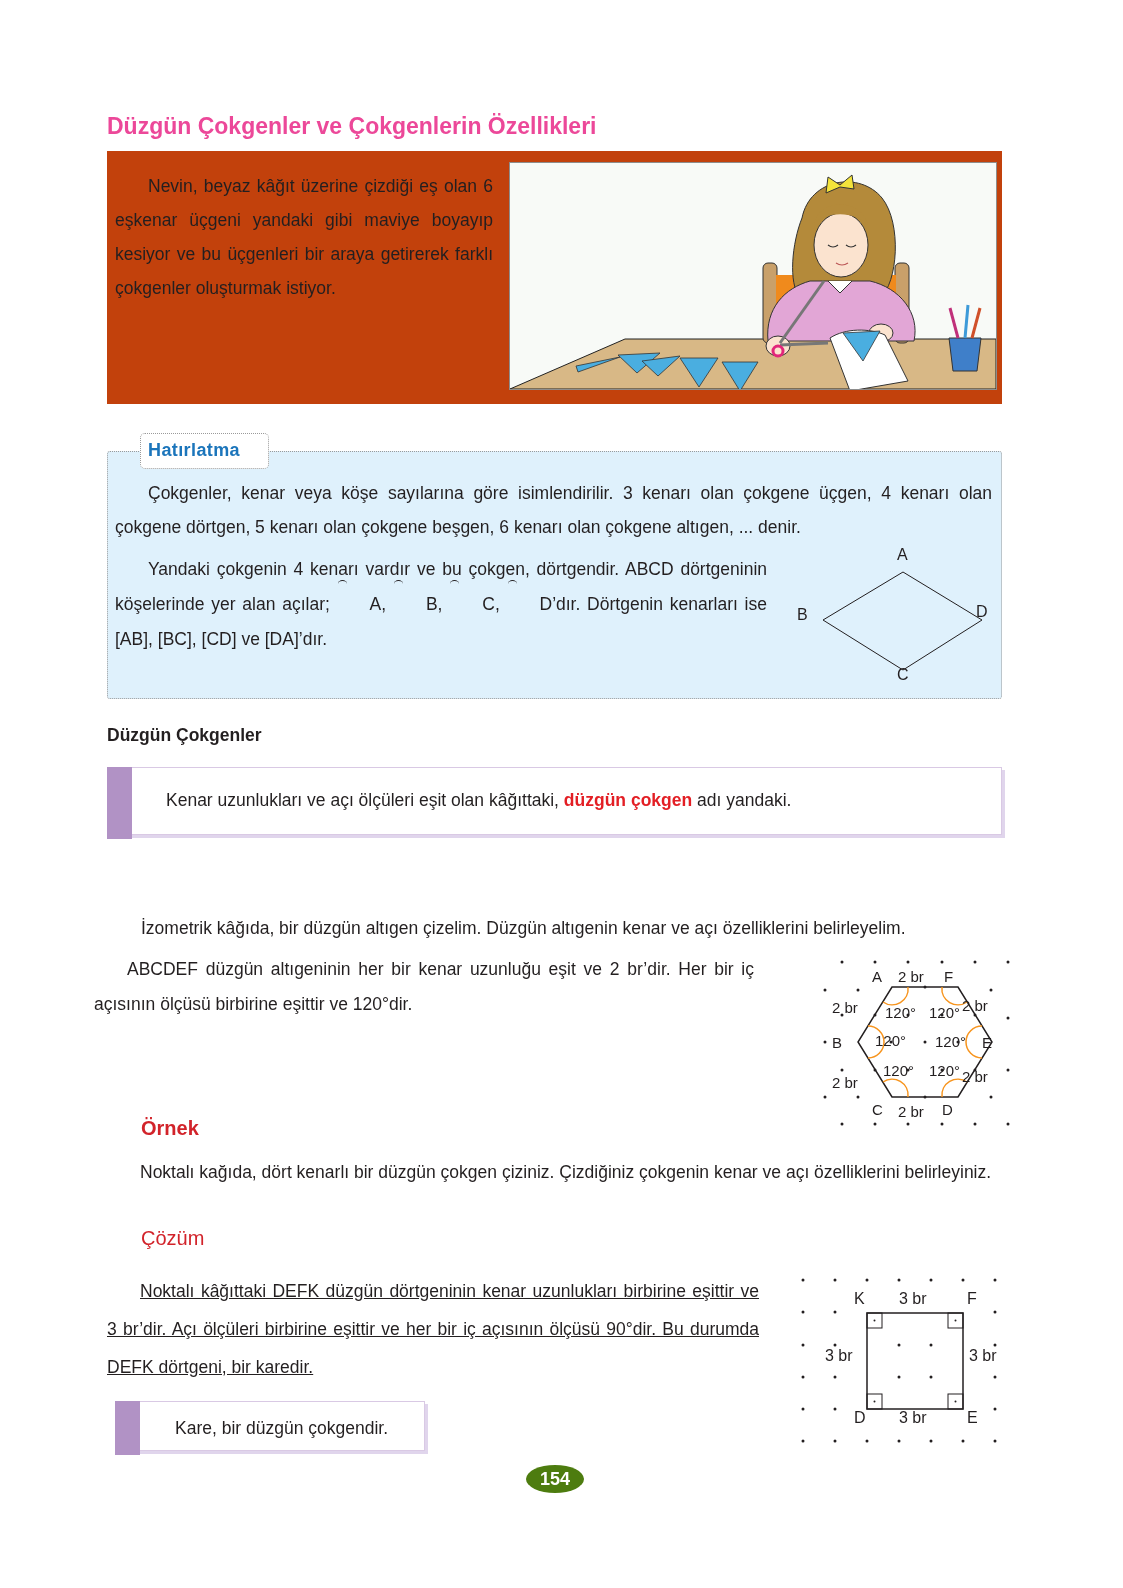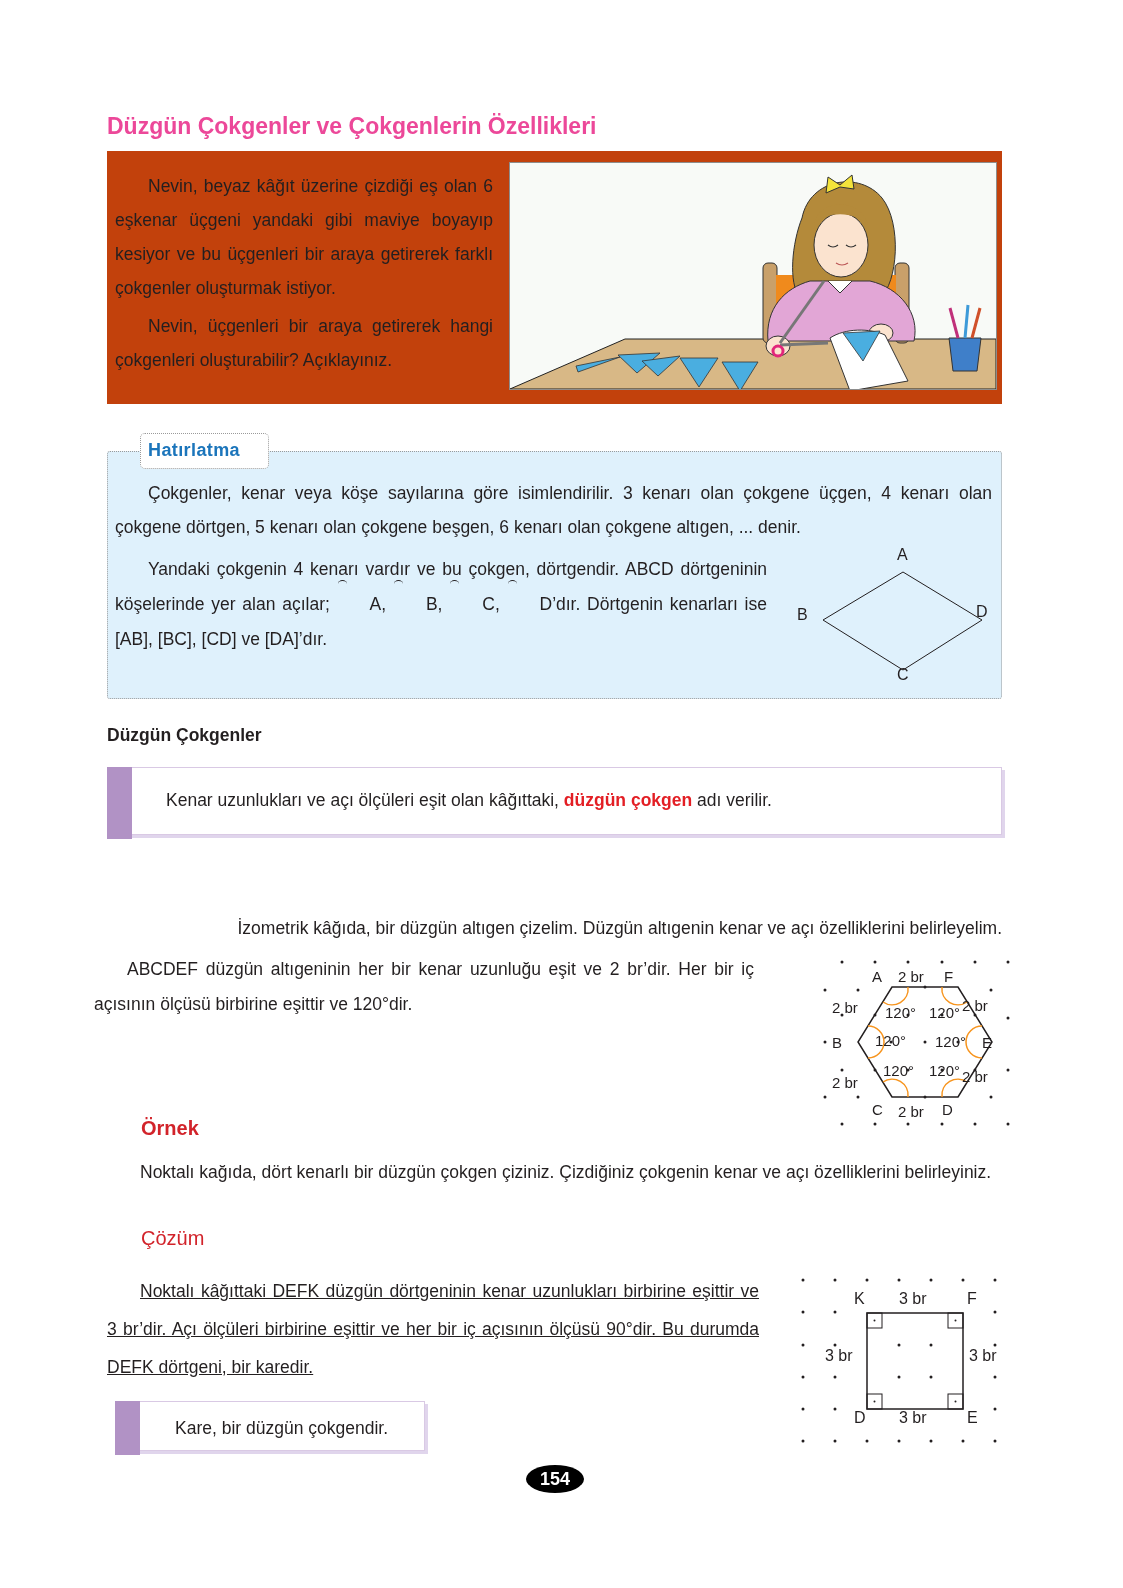--- a/index.html
+++ b/index.html
@@ -1,18 +1,18 @@
 <!DOCTYPE html>
 <html><head>
 <meta charset="utf-8">
 <style>
   html, body { margin: 0; padding: 0; background: #ffffff; }
   body { width: 1123px; height: 1588px; position: relative; font-family: "Liberation Sans", sans-serif; color: #231f20; overflow: hidden; }
   .abs { position: absolute; }
-  .txt { font-size: 17.5px; line-height: 34px; color: #231f20; text-align: right; }
+  .txt { font-size: 17.5px; line-height: 34px; color: #231f20; }
   .just { text-align: justify; text-align-last: justify; }
   .nolast { text-align-last: left; }
   .indent { text-indent: 33px; }
 
   #page-title { left: 107px; top: 113px; font-size: 23px; font-weight: bold; color: #ec4899; }
 
   #intro-box { left: 107px; top: 151px; width: 895px; height: 253px; background: #c2410c; }
   #intro-text { left: 8px; top: 18px; width: 378px; }
   #intro-illus { left: 402px; top: 11px; width: 486px; height: 226px; background: #f8faf7; border: 1px solid #8d8d8d; overflow: hidden; }
 
@@ -36,36 +36,35 @@
 
   #example-title { left: 141px; top: 1117px; font-size: 20px; font-weight: bold; color: #d2232a; }
   #example-p { left: 107px; top: 1156px; width: 895px; }
   #solution-title { left: 141px; top: 1227px; font-size: 20px; color: #d2232a; }
   #solution-p { left: 107px; top: 1272px; width: 652px; text-decoration: underline; }
 
   #def2 { left: 115px; top: 1401px; width: 308px; height: 48px; }
   #def2-bar { left: 115px; top: 1401px; width: 25px; height: 54px; }
   #def2-text { left: 175px; top: 1412px; font-size: 17.5px; line-height: 32px; }
 
-  #page-number { left: 526px; top: 1465px; width: 58px; height: 28px; border-radius: 50%; background: #000000; color: #ffffff; font-weight: bold; font-size: 18px; text-align: center; line-height: 28px; }
+  #page-number { left: 526px; top: 1465px; width: 58px; height: 28px; border-radius: 50%; background: #4d7c0f; color: #ffffff; font-weight: bold; font-size: 18px; text-align: center; line-height: 28px; }
 
   .hat { display: inline-block; position: relative; }
   .hat::before { content: ""; position: absolute; left: 1px; top: -7px; width: 9px; height: 7px; border-top: 1.3px solid #231f20; border-radius: 50% 50% 0 0; }
 
   svg text { font-family: "Liberation Sans", sans-serif; fill: #231f20; }
 </style>
 </head>
 <body>
 
 <div id="page-title" class="abs">Düzgün Çokgenler ve Çokgenlerin Özellikleri</div>
 
 <div id="intro-box" class="abs">
   <div id="intro-text" class="abs">
     <div class="txt just nolast indent" style="text-align-last:left;">Nevin, beyaz kâğıt üzerine çizdiği eş olan 6 eşkenar üçgeni yandaki gibi maviye boyayıp kesiyor ve bu üçgenleri bir araya getirerek farklı çokgenler oluşturmak istiyor.</div>
-    <div class="txt just nolast indent" style="margin-top:4px;">Nevin, üçgenleri bir araya getirerek hangi çokgenleri oluşturabilir? Açıklayınız.</div>
   </div>
   <div id="intro-illus" class="abs">
     <svg width="486" height="226" viewBox="0 0 486 226">
 
       <polygon points="115,176 486,176 486,226 0,226" fill="#d8b886" stroke="#222" stroke-width="1"></polygon>
 
       <rect x="253" y="100" width="14" height="80" rx="5" fill="#c9a06a" stroke="#333" stroke-width="1"></rect>
       <rect x="385" y="100" width="14" height="80" rx="5" fill="#c9a06a" stroke="#333" stroke-width="1"></rect>
       <rect x="266" y="112" width="120" height="60" fill="#f08a1c"></rect>
 
@@ -120,21 +119,21 @@
   <text x="7" y="75" font-size="16">B</text>
   <text x="107" y="135" font-size="16">C</text>
   <text x="186" y="72" font-size="16">D</text>
 </svg>
 
 <div id="sub-title" class="abs">Düzgün Çokgenler</div>
 
 <div id="def1" class="abs def-box"></div>
 <div id="def1-bar" class="abs def-bar"></div>
 <div id="def1-text" class="abs">
-  <span>Kenar uzunlukları ve açı ölçüleri eşit olan kâğıttaki, </span><span class="red-bold">düzgün çokgen</span><span> adı verilir.</span>
+  <span>Kenar uzunlukları ve açı ölçüleri eşit olan kâğıttaki, </span><span class="red-bold">düzgün çokgen</span><span> adı yandaki.</span>
 </div>
 
 <div id="iso-p1" class="abs txt" style="padding-left:34px; box-sizing:border-box; white-space:nowrap;">İzometrik kâğıda, bir düzgün altıgen çizelim. Düzgün altıgenin kenar ve açı özelliklerini belirleyelim.</div>
 <div id="iso-p2" class="abs txt just indent" style="text-align-last:left; line-height:35px;">ABCDEF düzgün altıgeninin her bir kenar uzunluğu eşit ve 2 br’dir. Her bir iç açısının ölçüsü birbirine eşittir ve 120°dir.</div>
 
 <svg class="abs" style="left:805px; top:950px;" width="205" height="185">
   <g fill="#231f20">
     <circle cx="37" cy="12" r="1.5"></circle>
       <circle cx="70" cy="12" r="1.5"></circle>
       <circle cx="103" cy="12" r="1.5"></circle>

